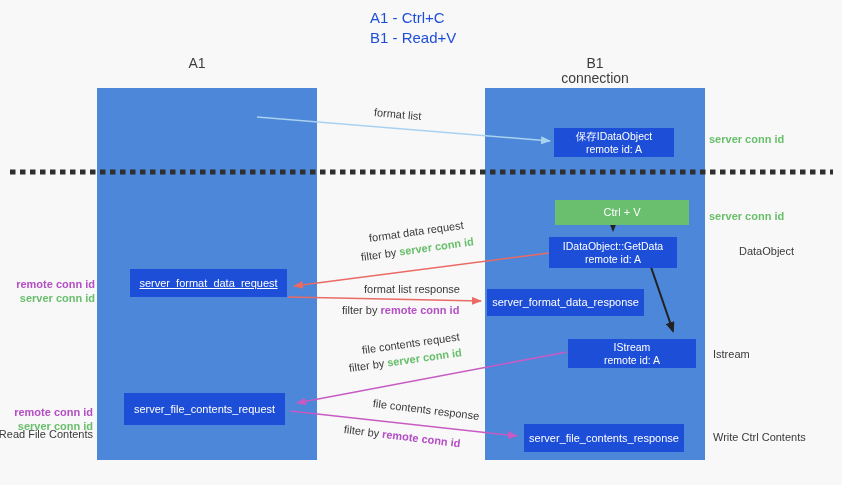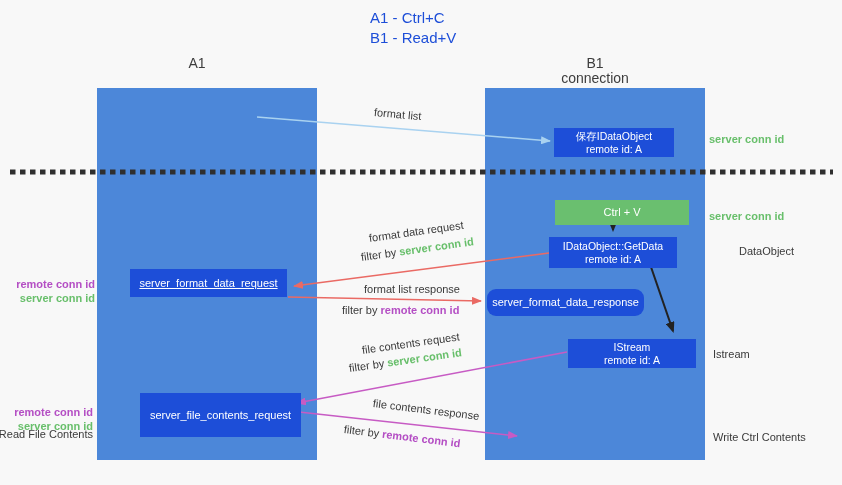--- a/index.html
+++ b/index.html
@@ -89,33 +89,36 @@
 
   <div class="box orange" style="left:549px; top:237px; width:128px; height:31px; font-size:10.5px;">
     <div>IDataObject::GetData</div>
     <div>remote id: A</div>
   </div>
 
   <div class="box orange" style="left:130px; top:269px; width:157px; height:28px;text-decoration:underline;">
     <div>server_format_data_request</div>
   </div>
 
-  <div class="box orange" style="left:487px; top:289px; width:157px; height:27px;border-radius:9px;">
+  <div class="box orange" style="left:487px; top:289px; width:157px; height:27px;">
     <div>server_format_data_response</div>
   </div>
 
   <div class="box orange" style="left:568px; top:339px; width:128px; height:29px; font-size:10.5px;">
     <div>IStream</div>
     <div>remote id: A</div>
   </div>
 
-  <div class="box orange" style="left:140px; top:393px; width:161px; height:44px;">
+  <div class="box orange" style="left:124px; top:393px; width:161px; height:32px;">
     <div>server_file_contents_request</div>
   </div>
 
+  <div class="box orange" style="left:524px; top:424px; width:160px; height:28px;">
+    <div>server_file_contents_response</div>
+  </div>
 
   <div class="albl rot-fl" style="left:374px; top:106px;">format list</div>
 
   <div class="albl rot-up" style="left:369px; top:232px;">format data request</div>
   <div class="albl rot-up" style="left:361px; top:251px;">
     <span>filter by </span><span class="green-t">server conn id</span>
   </div>
 
   <div class="albl" style="left:364px; top:283px;">format list response</div>
   <div class="albl" style="left:342px; top:304px;">

